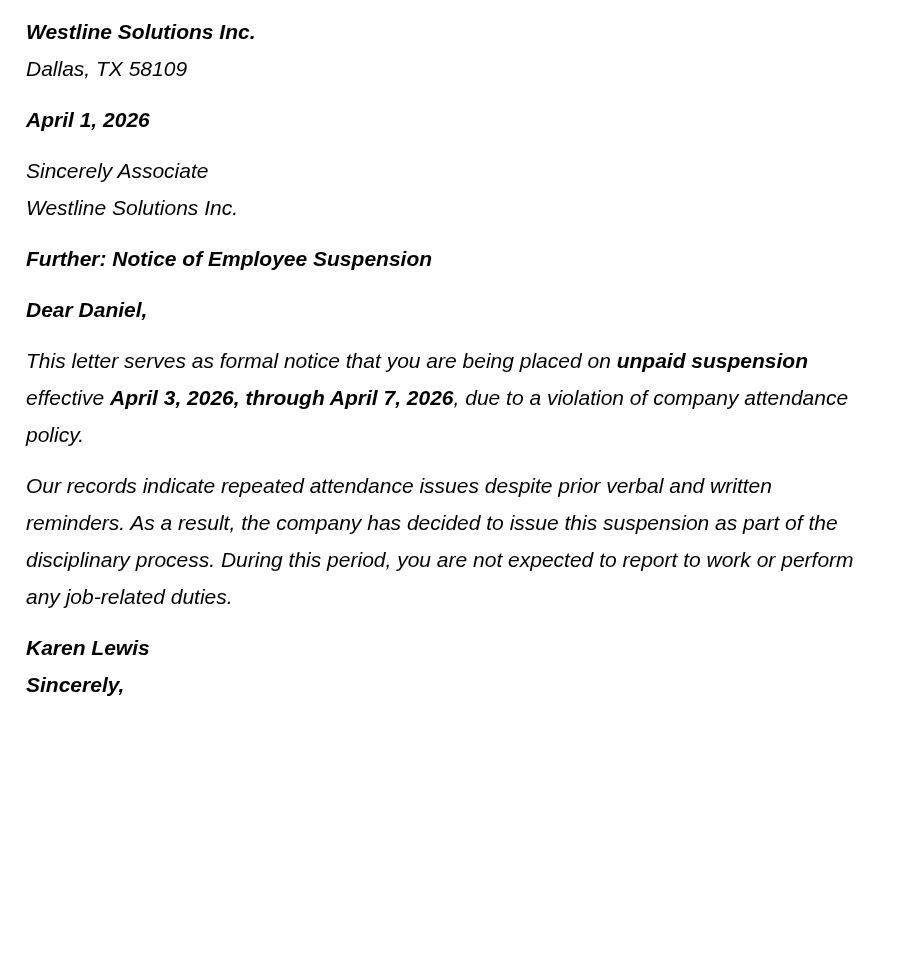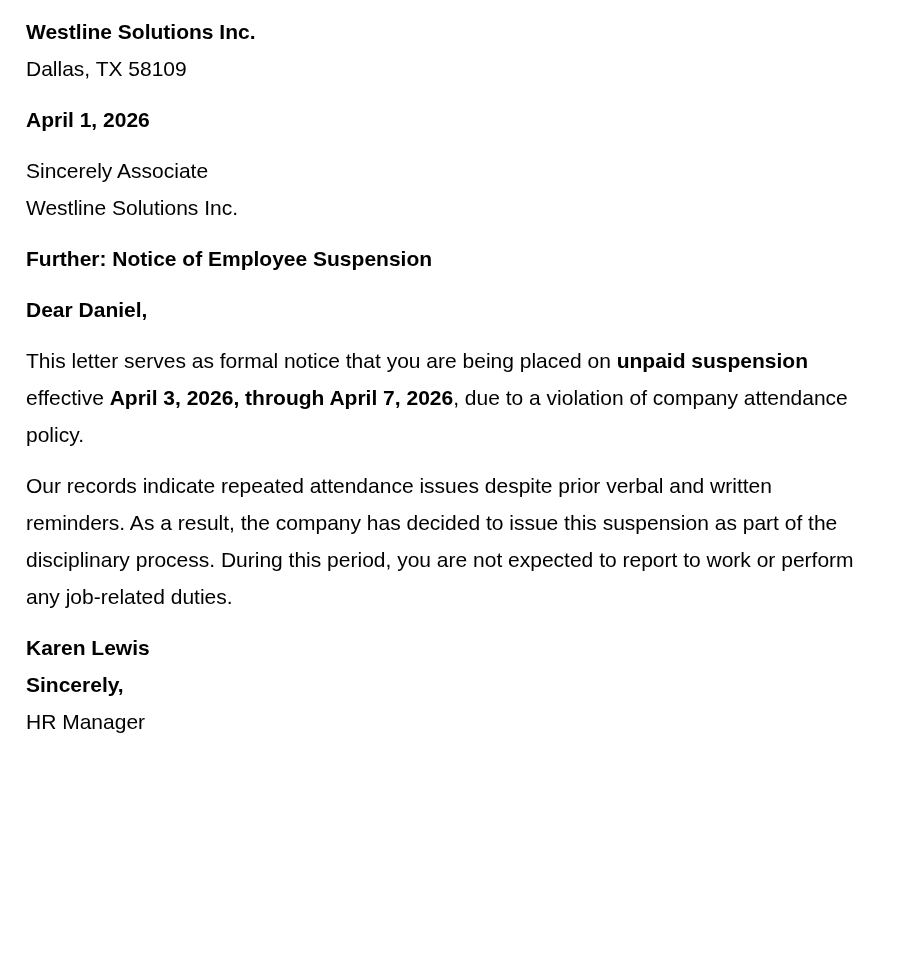--- a/index.html
+++ b/index.html
@@ -14,20 +14,21 @@
   }
   .letter {
     width: 900px;
     padding: 13px 40px 30px 26px;
     font-size: 21px;
     line-height: 37px;
     color: #000000;
   }
   .letter .content {
     max-width: 828px;
+    font-style: italic;
   }
   .block { margin: 0 0 14px 0; }
   .b { font-weight: 700; }
   .line { display: block; }
   p.para { margin: 0 0 14px 0; }
 </style>
 </head>
 <body style="background: rgb(255, 255, 255); color: rgb(0, 0, 0);">
 
 <div class="letter">
@@ -56,17 +57,16 @@
     </div>
 
     <div id="body-paragraphs">
         <p class="para"><span>This letter serves as formal notice that you are being placed on </span><span class="b">unpaid suspension</span><span> effective </span><span class="b">April 3, 2026, through April 7, 2026</span><span>, due to a violation of company attendance policy.</span></p>
         <p class="para"><span>Our records indicate repeated attendance issues despite prior verbal and written reminders. As a result, the company has decided to issue this suspension as part of the disciplinary process. During this period, you are not expected to report to work or perform any job-related duties.</span></p>
       </div>
 
     <div class="block">
       <span class="line b">Karen Lewis</span>
       <span class="line b">Sincerely,</span>
-      <span class="line">HR Manager</span>
     </div>
 
   </div>
 </div>
 
 </body></html>

